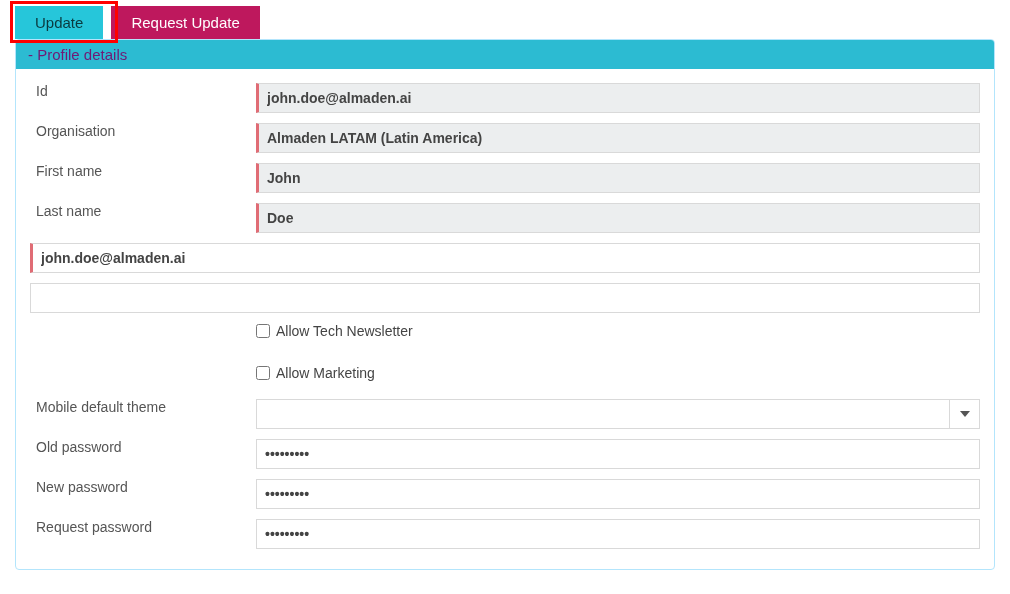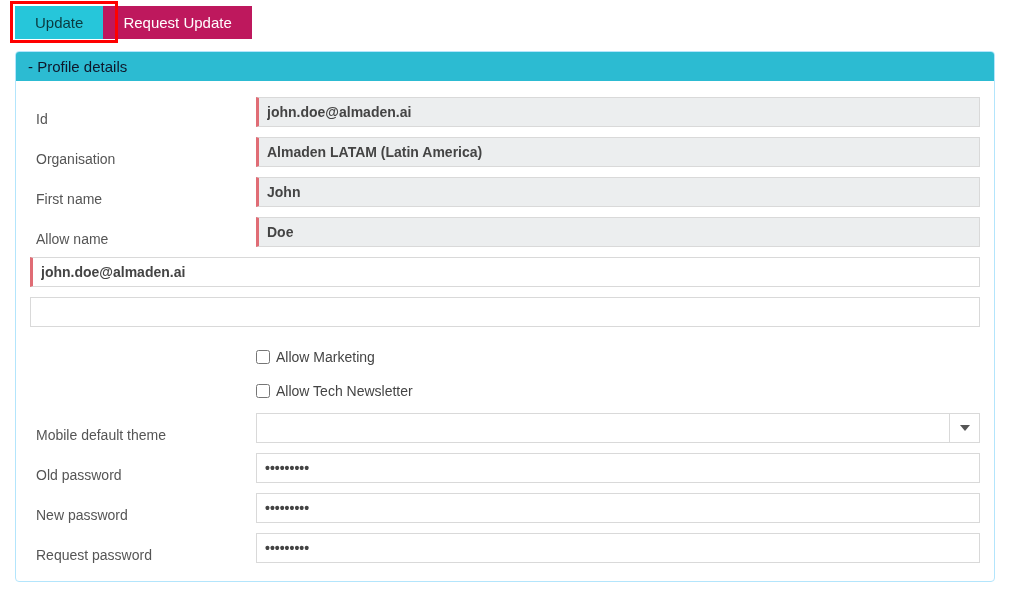--- a/index.html
+++ b/index.html
@@ -1,26 +1,26 @@
 <!DOCTYPE html>
 <html><head>
   <meta charset="utf-8">
   <style>
     * { box-sizing: border-box; margin: 0; padding: 0; }
     body { font-family: "Segoe UI", Tahoma, sans-serif; font-size: 14px; color: #333; padding: 0; }
     .wrap { width: 980px; margin: 0 auto; padding-top: 6px; }
-    .btnbar { display: flex; gap: 0; margin-bottom: 12px; position: relative; }
+    .btnbar { display: flex; gap: 8px; margin-bottom: 0; position: relative; }
     .btn { background: #be185d; color: #fff; border: none; padding: 8px 20px; font-size: 15px; cursor: pointer; font-family: inherit; }
     .btn.active { background: #26c6da; color: #0a3a3f; }
     .highlight { position: absolute; border: 3px solid #f00; top: -5px; left: -5px; width: 108px; height: 42px; pointer-events: none; }
     .panel { border: 1px solid #b3e5fc; border-radius: 4px; overflow: hidden; }
-    .panel-header { background: #2cbbd2; color: #0f172a; padding: 6px 12px; font-size: 15px; }
+    .panel-header { background: #2cbbd2; color: #701a75; padding: 6px 12px; font-size: 15px; }
     .panel-header::before { content: "- "; }
     .panel-body { padding: 14px 14px 18px 14px; }
-    .form-row { display: flex; align-items: flex-end; margin-bottom: 8px; min-height: 32px; }
+    .form-row { display: flex; align-items: flex-start; margin-bottom: 8px; min-height: 32px; }
     .form-row.checkboxrow { margin-bottom: 2px; }
     .form-label { width: 226px; padding-left: 6px; color: #555; }
     .form-control { flex: 1; }
     .input { width: 100%; height: 30px; border: 1px solid #d9d9d9; padding: 4px 8px; font-size: 14px; font-family: inherit; color: #444; background: #fff; font-weight: bold; }
     .input.readonly { background: #eceeef; }
     .input.req { border-left: 3px solid #e06c75; }
     .select-wrap { position: relative; display: flex; }
     .select-input { flex: 1; height: 30px; border: 1px solid #d9d9d9; padding: 4px 8px; background: #fff; }
     .select-arrow { width: 30px; height: 30px; border: 1px solid #d9d9d9; border-left: none; display: flex; align-items: center; justify-content: center; cursor: pointer; background: #fff; }
     .caret-down { width: 0; height: 0; border-left: 5px solid transparent; border-right: 5px solid transparent; border-top: 6px solid #555; }
@@ -51,49 +51,49 @@
         <div class="form-label">Organisation</div>
         <div class="form-control"><input class="input readonly req" readonly="" value="Almaden LATAM (Latin America)" style=""></div>
       </div>
 
       <div class="form-row">
         <div class="form-label">First name</div>
         <div class="form-control"><input class="input readonly req" readonly="" value="John" style=""></div>
       </div>
 
       <div class="form-row">
-        <div class="form-label">Allow name</div>
+        <div class="form-label">Last name</div>
         <div class="form-control"><input class="input readonly req" readonly="" value="Doe" style=""></div>
       </div>
 
       <div class="form-row">
         <div class="form-control"><input class="input req" value="john.doe@almaden.ai" style=""></div>
       </div>
 
       <div class="form-row">
         <div class="form-control"><input class="input" value="" style=""></div>
       </div>
 
 
+      <div class="form-row checkboxrow" style="margin-bottom:10px;">
+        <div class="form-label"></div>
+        <div class="form-control">
+          <label class="chk">
+            <input type="checkbox" style="">
+            <span>Allow Tech Newsletter</span>
+          </label>
+        </div>
+      </div>
+
       <div class="form-row checkboxrow">
         <div class="form-label"></div>
         <div class="form-control">
           <label class="chk">
             <input type="checkbox" style="">
             <span>Allow Marketing</span>
-          </label>
-        </div>
-      </div>
-
-      <div class="form-row checkboxrow" style="margin-bottom:10px;">
-        <div class="form-label"></div>
-        <div class="form-control">
-          <label class="chk">
-            <input type="checkbox" style="">
-            <span>Allow Tech Newsletter</span>
           </label>
         </div>
       </div>
 
       <div class="form-row">
         <div class="form-label">Mobile default theme</div>
         <div class="form-control">
           <div class="select-wrap">
             <div class="select-input"></div>
             <div class="select-arrow">

